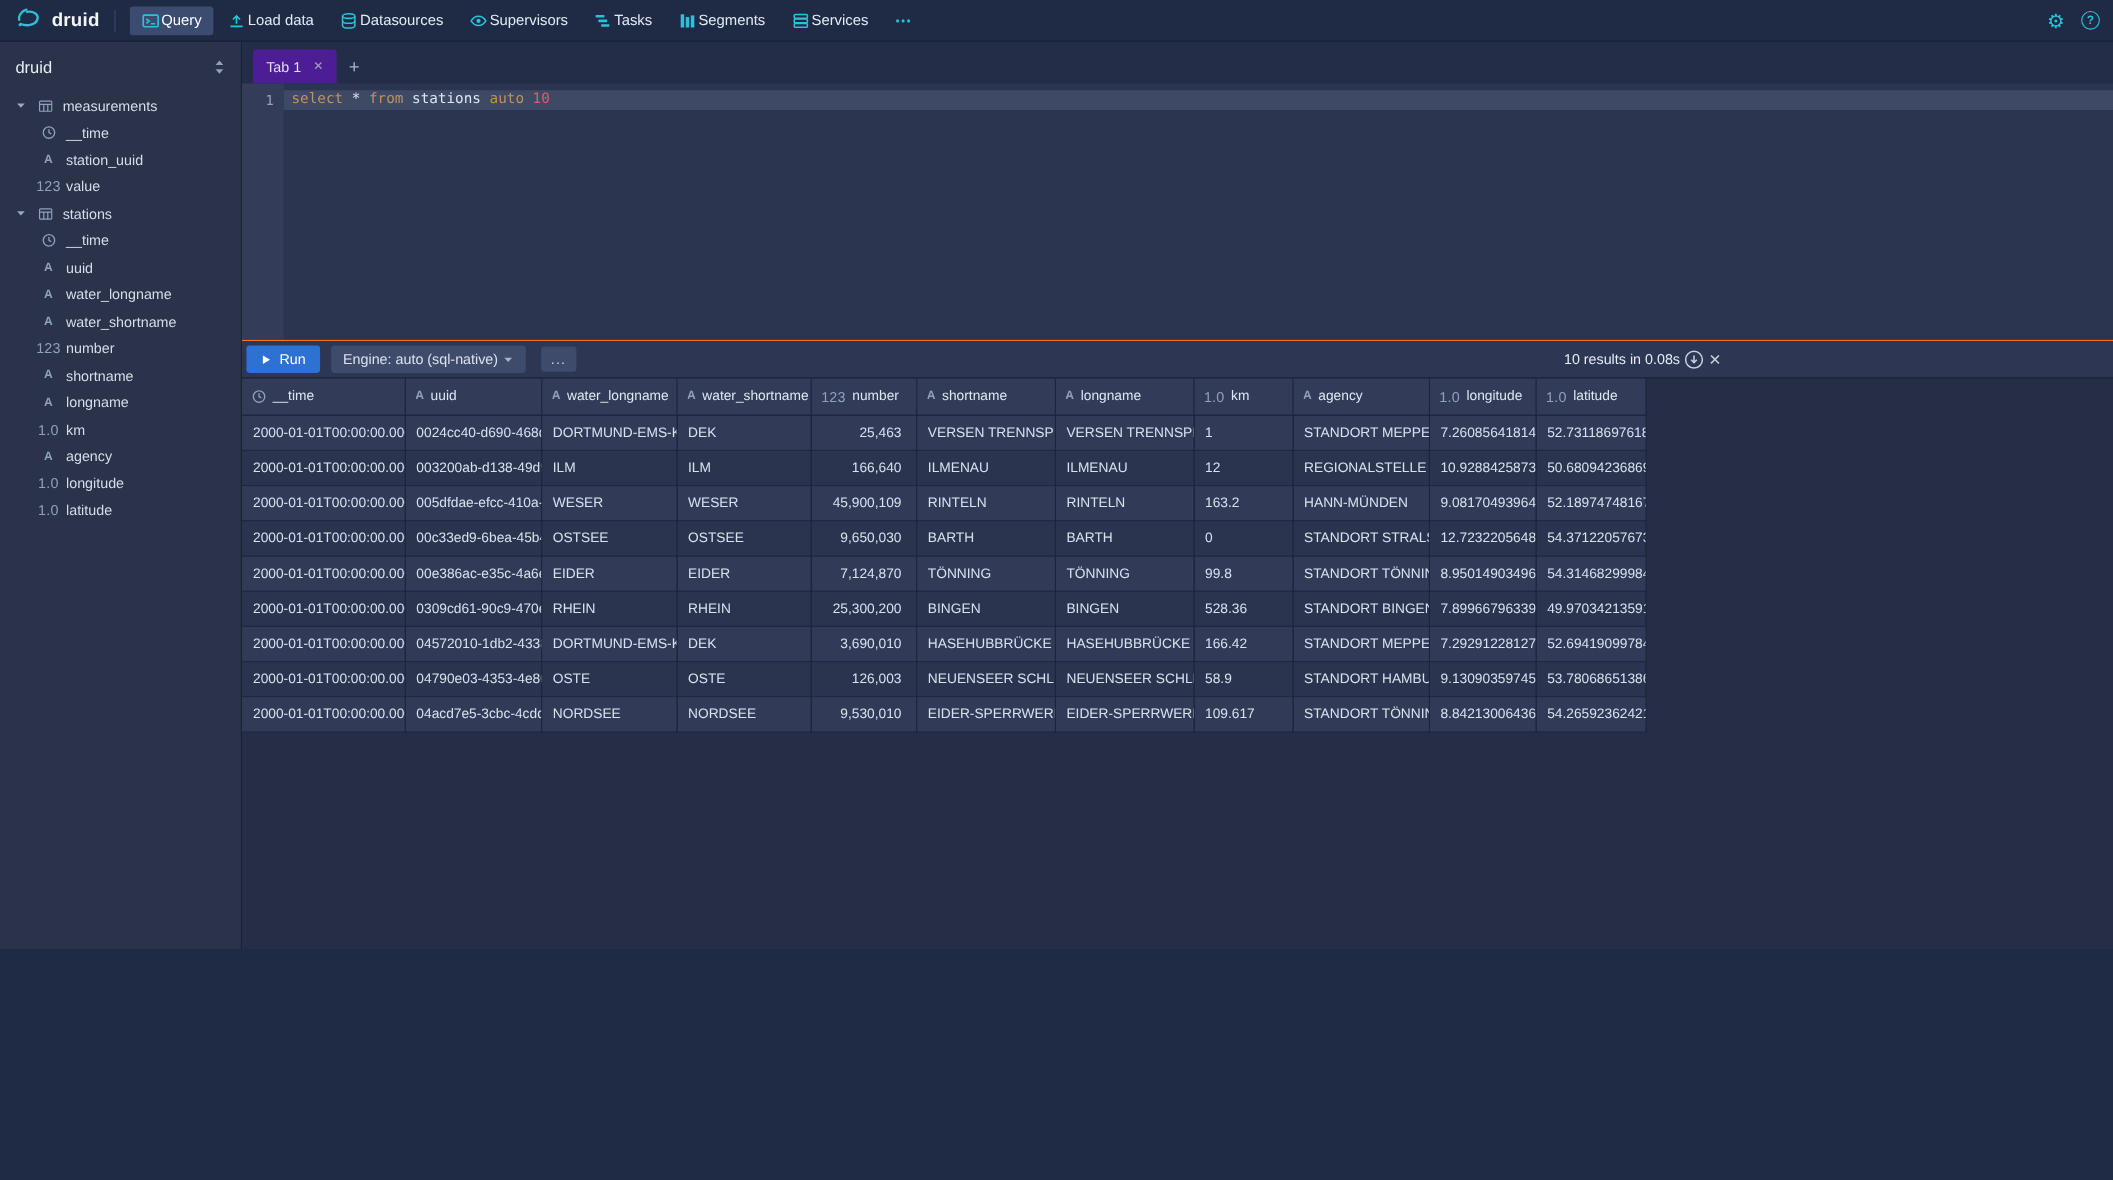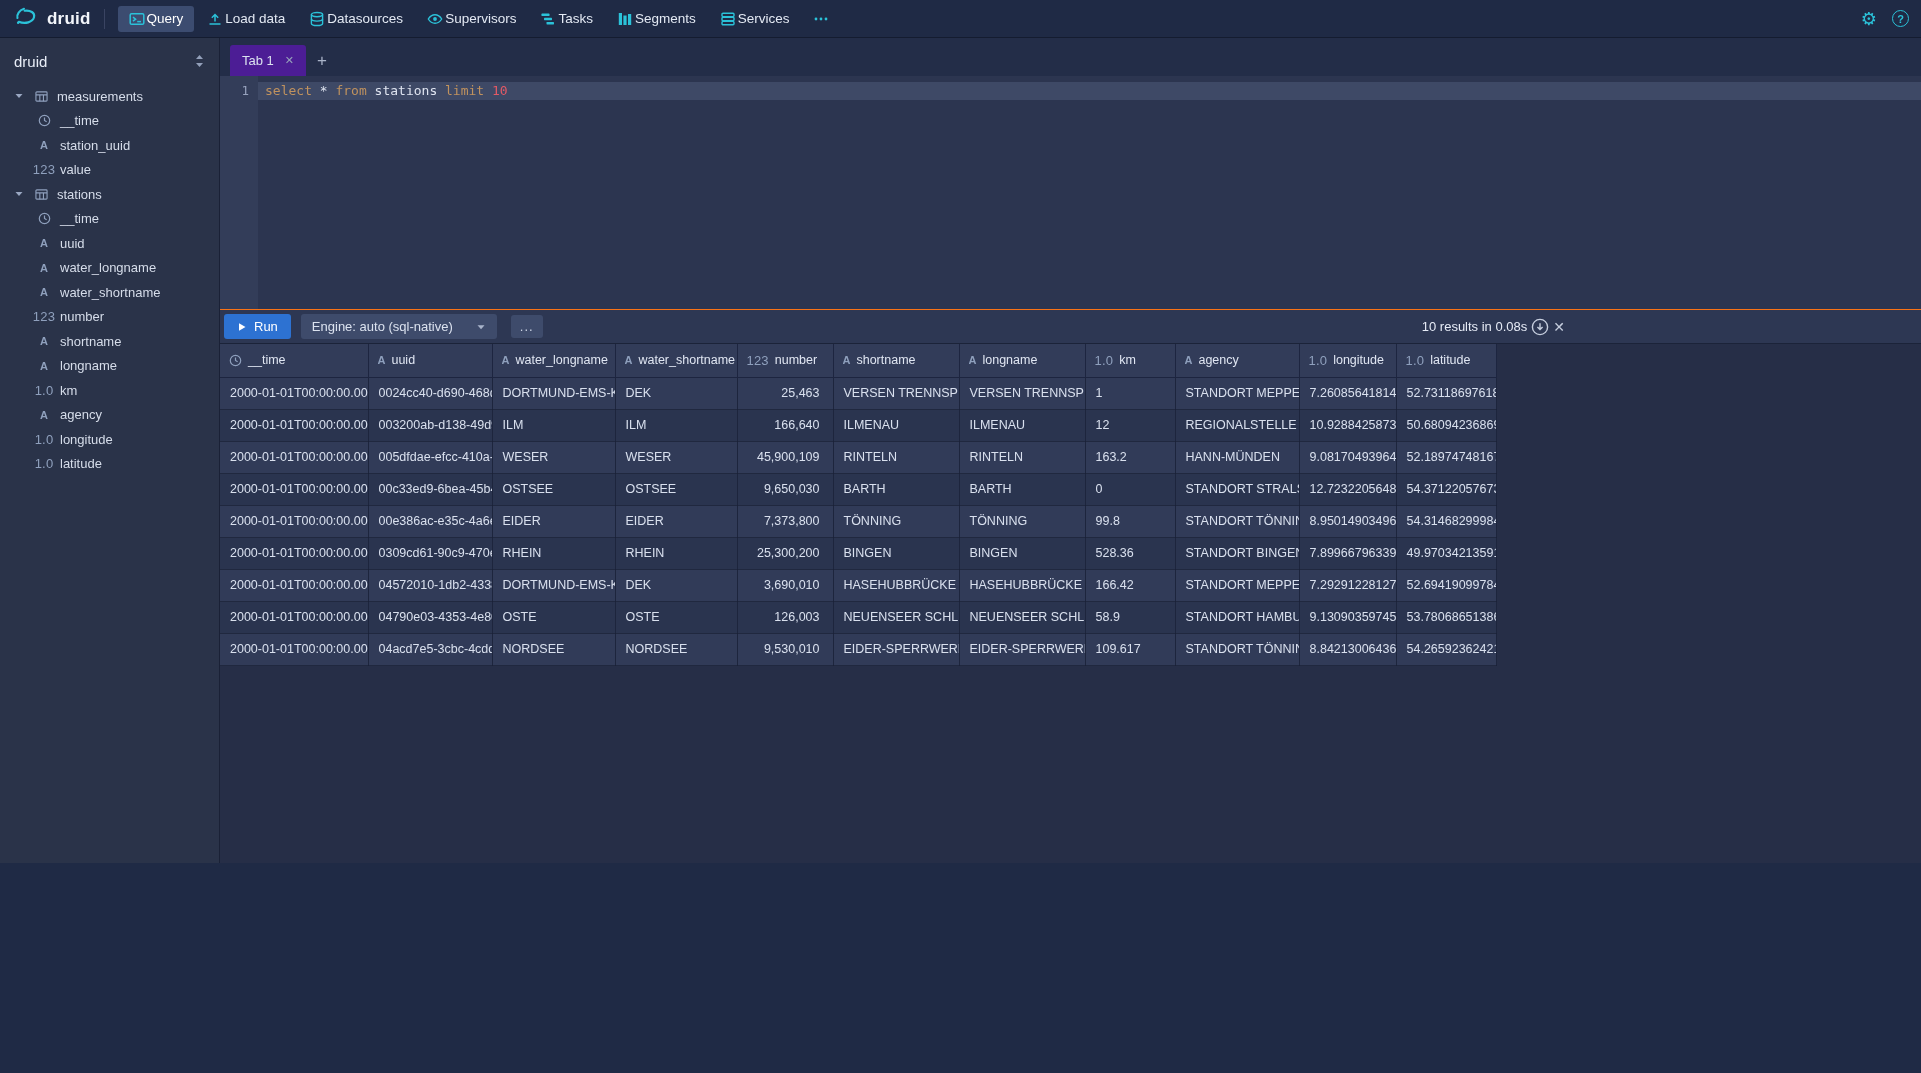--- a/index.html
+++ b/index.html
@@ -58,21 +58,21 @@
   .tok-kw { color:#c0925e; }
   .tok-plain { color:#dfe4f0; }
   .tok-num { color:#e25a66; }
 
   
   .runbar { height:34px; flex:none; background:#2d3753; border-top:1px solid #f97316;
             display:flex; align-items:center; padding-left:4px; gap:10px; }
   .run-btn { display:flex; align-items:center; gap:7px; background:#2d72d2; color:#fff; border:none;
              border-radius:3px; padding:5px 13px; font-size:13px; font-weight:500; cursor:pointer; font-family:inherit; }
   .play-icon { display:flex; }
-  .engine-btn { display:flex; align-items:center; gap:23px; background:#3e4b6b; color:#dbe2ef; border:none;
+  .engine-btn { display:flex; align-items:center; gap:4px; background:#3e4b6b; color:#dbe2ef; border:none;
                 border-radius:3px; padding:5px 11px; font-size:13px; cursor:pointer; font-family:inherit; }
   .caret { display:flex; color:#a9b4cb; }
   .more-btn { background:#3e4b6b; border:none; border-radius:3px; padding:4px 9px; color:#cdd5e5;
               font-size:13px; letter-spacing:1px; cursor:pointer; margin-left:4px; font-family:inherit; }
   .runbar-right { margin-left:auto; margin-right:356px; display:flex; align-items:center; gap:4px; }
   .results-info { font-size:13px; color:#e6ebf6; }
   .dl-btn { color:#c6cede; display:flex; cursor:pointer; }
   .close-btn { color:#c6cede; font-size:14px; cursor:pointer; }
 
   
@@ -332,21 +332,21 @@
           <span class="tab-close">✕</span>
         </div>
         <div class="tab-add">+</div>
       </div>
 
       <div class="editor">
         <div class="gutter">
           <div class="line-num">1</div>
         </div>
         <div class="code-area">
-          <div class="active-line" id="sql-line"><span class="tok tok-kw">select </span><span class="tok tok-plain">* </span><span class="tok tok-kw">from </span><span class="tok tok-plain">stations </span><span class="tok tok-kw">limit </span><span class="tok tok-num">10</span></div>
+          <div class="active-line" id="sql-line"><span class="tok tok-kw">select </span><span class="tok tok-plain">* </span><span class="tok tok-kw">from </span><span class="tok tok-plain">stations </span><span class="tok tok-kw">auto </span><span class="tok tok-num">10</span></div>
         </div>
       </div>
 
       <div class="runbar">
         <button class="run-btn">
           <span class="play-icon">
             <svg width="10" height="10" viewBox="0 0 10 10" fill="currentColor">
                 <path d="M2 1.2l6.5 3.8L2 8.8z"></path>
               </svg>
           </span>
@@ -534,21 +534,21 @@
                 <td>0</td>
                 <td>STANDORT STRALSUND</td>
                 <td>12.723220564867</td>
                 <td>54.371220576737</td>
               </tr>
               <tr>
                 <td>2000-01-01T00:00:00.000Z</td>
                 <td>00e386ac-e35c-4a6e-</td>
                 <td>EIDER</td>
                 <td>EIDER</td>
-                <td class="num">7,373,800</td>
+                <td class="num">7,124,870</td>
                 <td>TÖNNING</td>
                 <td>TÖNNING</td>
                 <td>99.8</td>
                 <td>STANDORT TÖNNING</td>
                 <td>8.950149034965</td>
                 <td>54.314682999845</td>
               </tr>
               <tr>
                 <td>2000-01-01T00:00:00.000Z</td>
                 <td>0309cd61-90c9-470e-</td>

